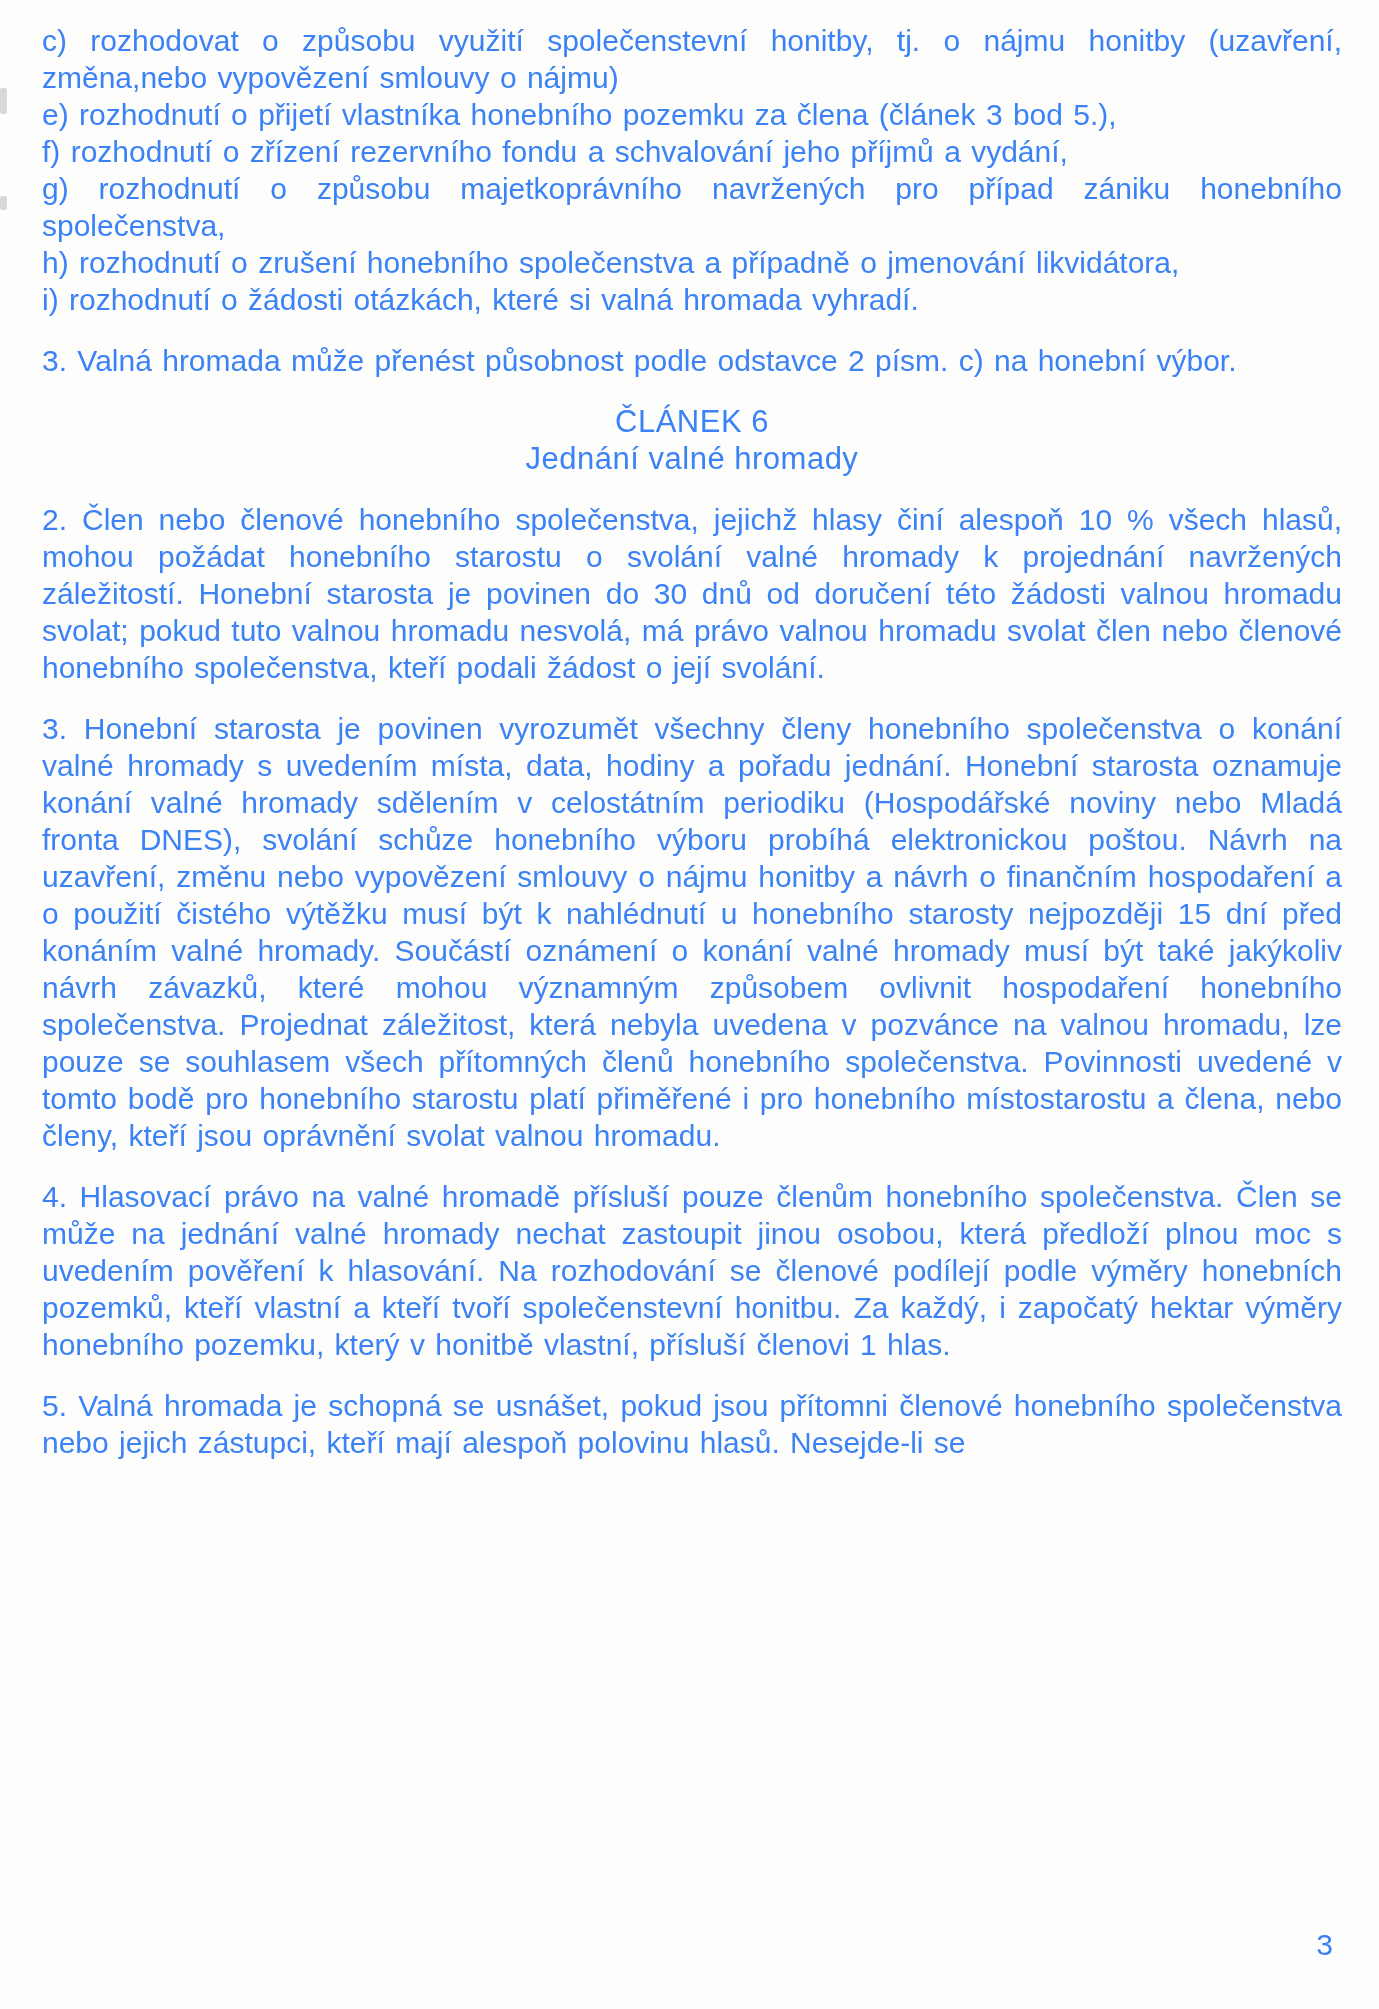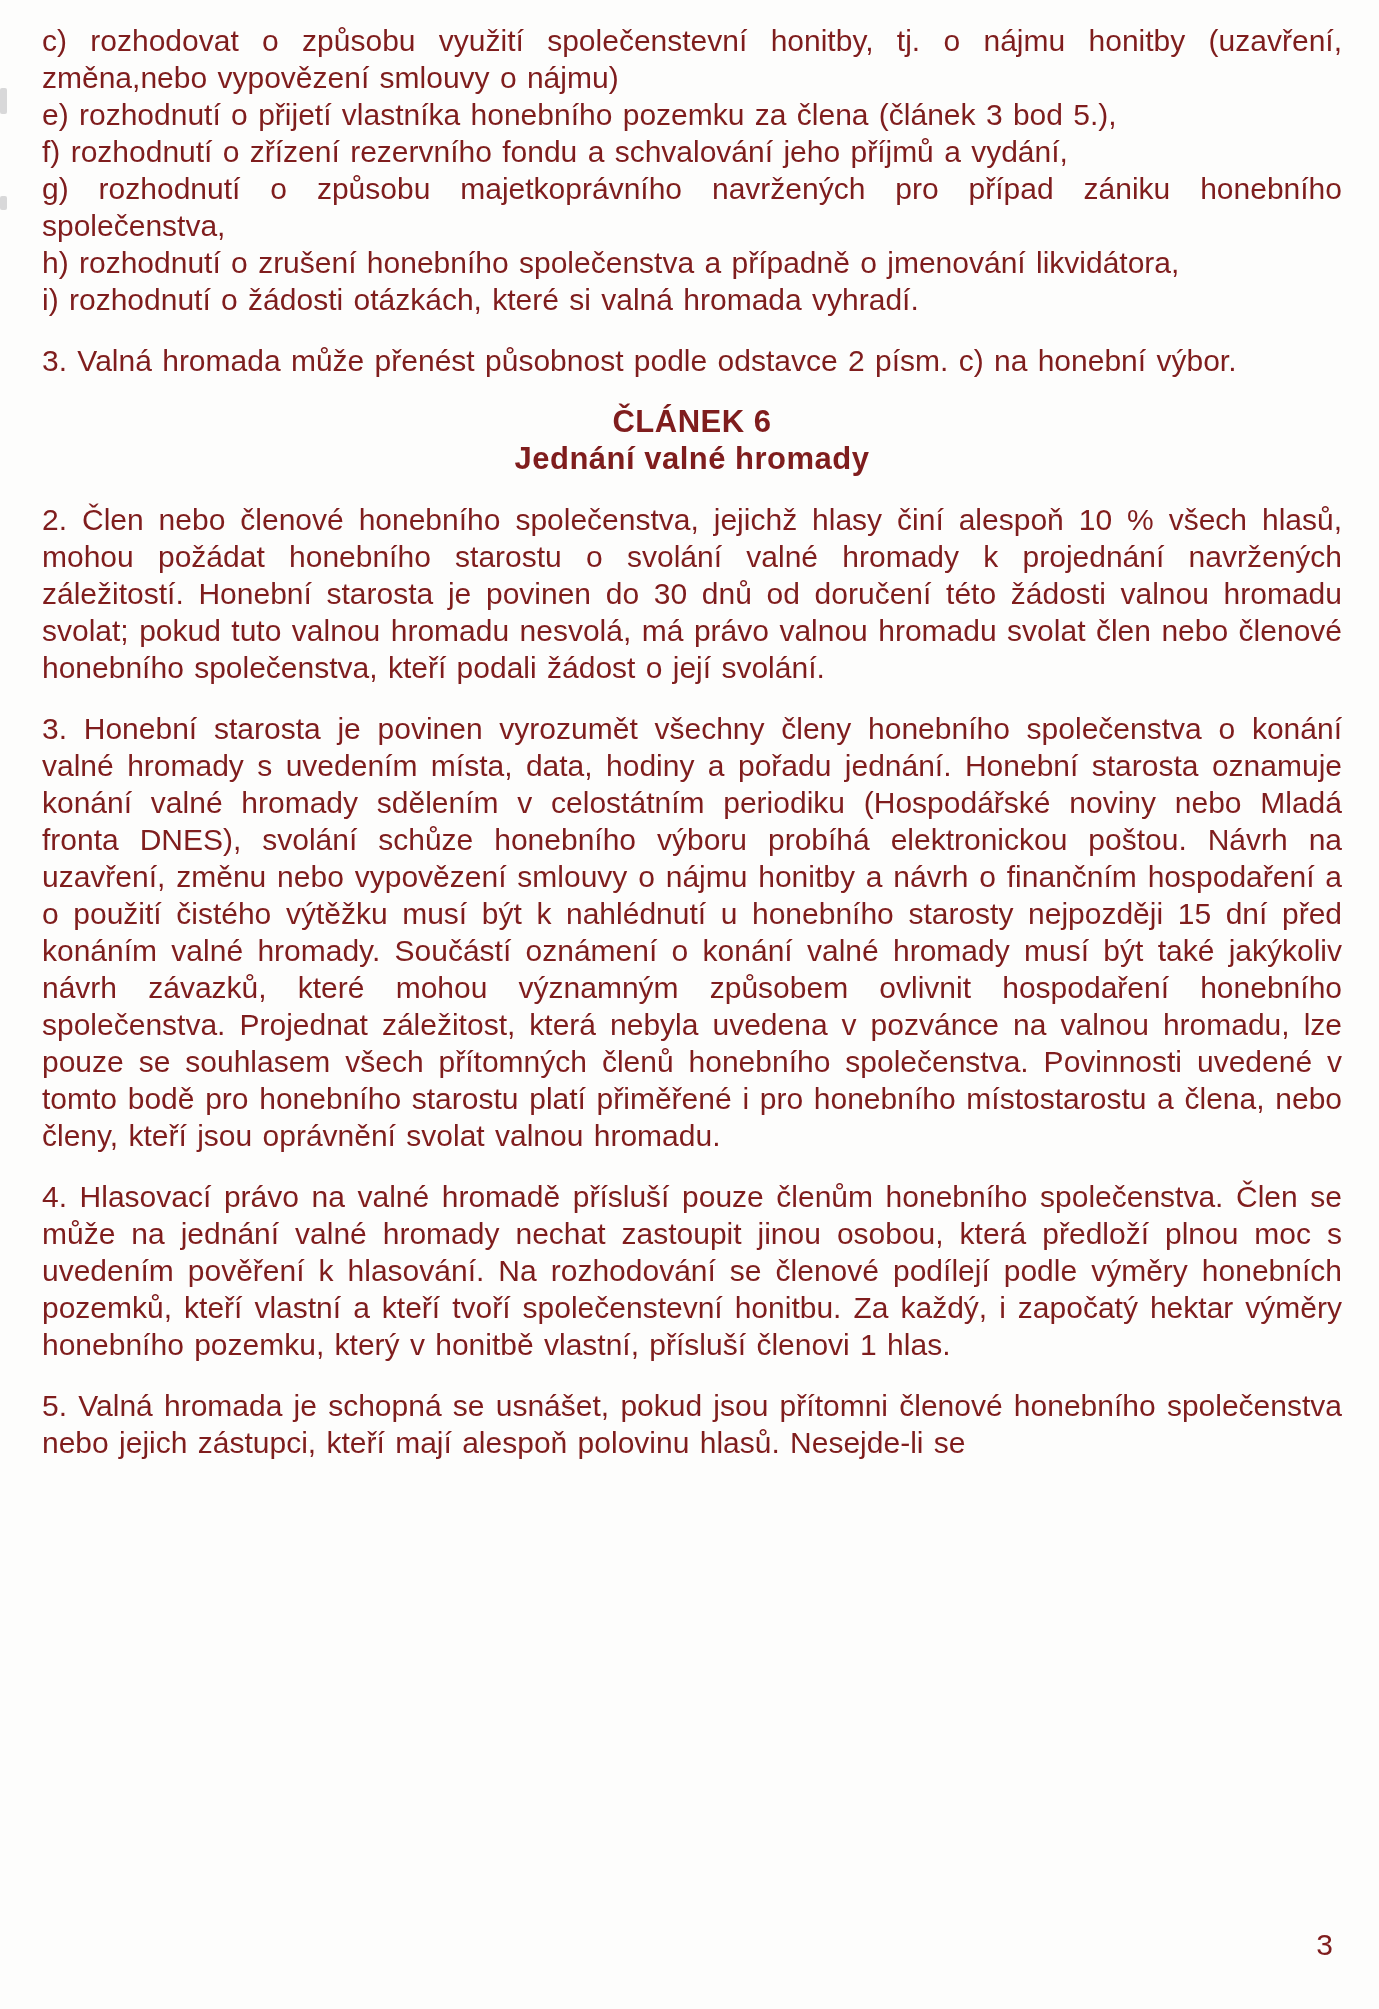--- a/index.html
+++ b/index.html
@@ -5,21 +5,21 @@
   * { margin: 0; padding: 0; box-sizing: border-box; }
   html, body { background: #dcdcdc; }
   .page {
     position: relative;
     width: 1379px;
     height: 2009px;
     margin: 0 auto;
     background: #fdfdfc;
     overflow: hidden;
     font-family: "Liberation Sans", "DejaVu Sans", sans-serif;
-    color: #7f1d1d;
+    color: #3b82f6;
   }
   
   .scan-speck {
     position: absolute;
     left: 0;
     width: 7px;
     height: 26px;
     background: #b9b9bb;
     opacity: .55;
     border-radius: 2px;
@@ -35,21 +35,21 @@
     line-height: 37px;
   }
   .text-block p {
     text-align: justify;
     text-align-last: left;
     word-spacing: 2px;
   }
   .gap { margin-top: 24px; }
   .heading, .subheading {
     text-align: center;
-    font-weight: bold;
+    font-weight: normal;
     font-size: 31px;
     line-height: 37px;
     letter-spacing: .5px;
   }
   .page-number {
     position: absolute;
     top: 1928px;
     right: 46px;
     font-size: 30px;
   }

